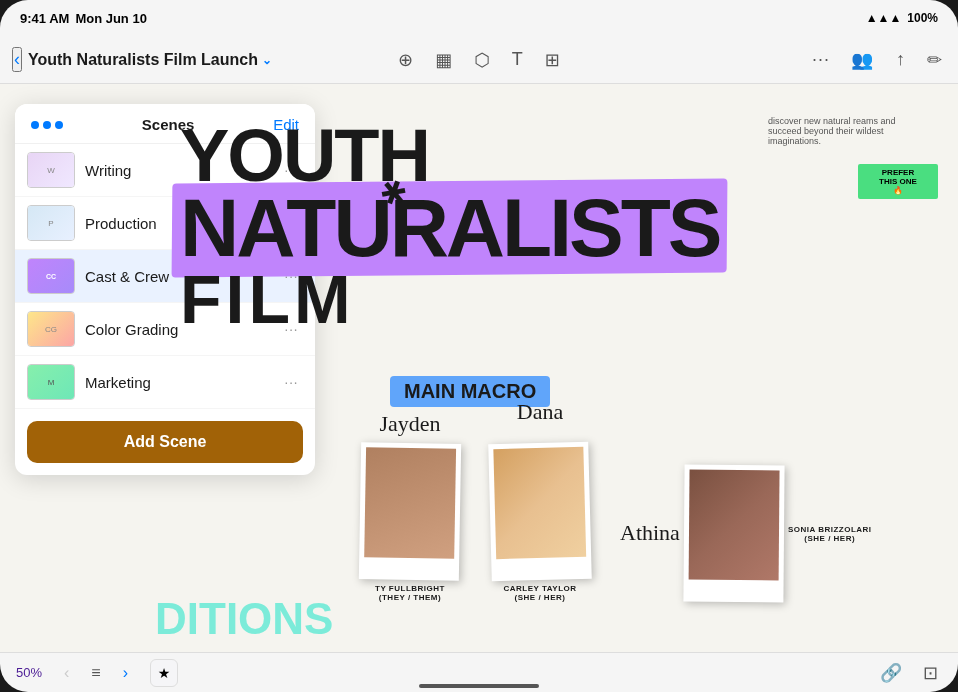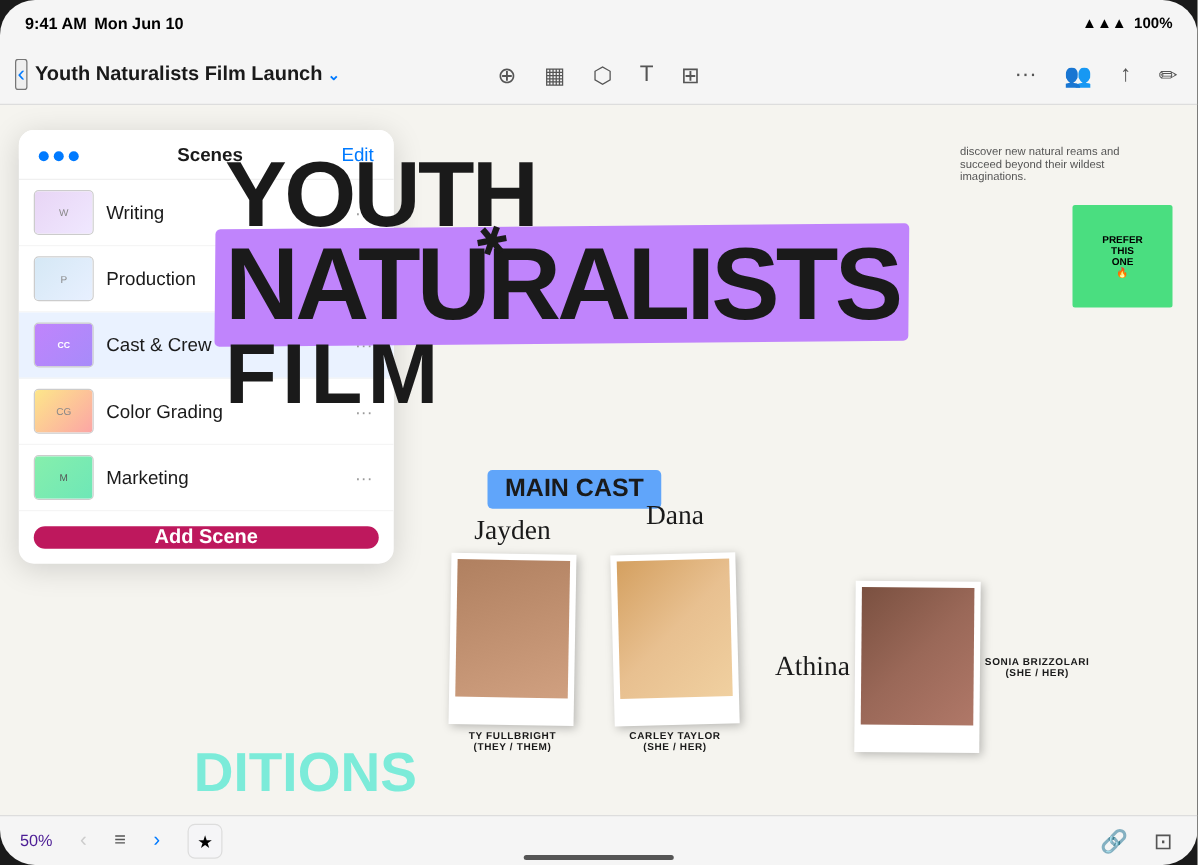--- a/index.html
+++ b/index.html
@@ -122,21 +122,21 @@
       padding: 8px;
       font-size: 8px;
     }
 
     .sticky-note {
       position: absolute;
       top: 80px;
       right: 20px;
       width: 80px;
       background: #4ade80;
-      padding: 23px;
+      padding: 4px;
       font-size: 8px;
       font-weight: bold;
       text-align: center;
       border-radius: 2px;
     }
 
     .aileen-text {
       position: absolute;
       top: 32px;
       left: 200px;
@@ -257,21 +257,22 @@
       display: flex;
       align-items: center;
       justify-content: center;
       color: #999;
       font-size: 14px;
     }
 
     .add-scene-btn {
       margin: 12px;
       width: calc(100% - 24px);
-      background: #be185d;
+      padding: 12px;
+      background: #a16207;
       color: white;
       border: none;
       border-radius: 10px;
       font-size: 16px;
       font-weight: 600;
       cursor: pointer;
     }
 
     
     .bottom-toolbar {
@@ -418,21 +419,21 @@
           <div style="font-size:74px;font-weight:900;color:#1a1a1a;font-family:'Arial Black',Impact,sans-serif;letter-spacing:-2px;line-height:1;position:relative;z-index:2;">YOUTH</div>
           <div style="position:relative;display:inline-block;margin-top:-6px;">
             <div style="position:absolute;top:-6px;left:-8px;right:-8px;bottom:-6px;background:#c084fc;transform:skew(-1deg) rotate(-0.5deg);border-radius:4px;z-index:1;"></div>
             <div style="font-size:82px;font-weight:900;color:#1a1a1a;font-family:'Arial Black',Impact,sans-serif;letter-spacing:-3px;line-height:1;position:relative;z-index:2;">NATURALISTS</div>
           </div>
           <div style="font-size:68px;font-weight:900;color:#1a1a1a;font-family:'Arial Black',Impact,sans-serif;letter-spacing:4px;line-height:1;position:relative;z-index:2;margin-top:-4px;">FILM</div>
         </div>
 
         <div style="position:absolute;top:90px;left:380px;font-size:32px;color:#1a1a1a;z-index:3;transform:rotate(20deg);">✱</div>
 
-        <div style="position:absolute;top:292px;left:390px;background:#60a5fa;padding:4px 14px;font-size:20px;font-weight:900;font-family:'Arial Black',sans-serif;color:#1a1a1a;border-radius:4px;">MAIN CAST</div>
+        <div style="position:absolute;top:292px;left:390px;background:#60a5fa;padding:4px 14px;font-size:20px;font-weight:900;font-family:'Arial Black',sans-serif;color:#1a1a1a;border-radius:4px;">MAIN MACRO</div>
 
         <div style="position:absolute;bottom:50px;left:360px;display:flex;gap:30px;align-items:flex-end;">
 
           <div style="display:flex;flex-direction:column;align-items:center;gap:4px;">
             <div style="font-family:'Brush Script MT',cursive;font-size:22px;color:#1a1a1a;margin-bottom:2px;">Jayden</div>
             <div style="background:white;padding:5px 5px 22px;box-shadow:2px 2px 8px rgba(0,0,0,0.25);transform:rotate(1deg);width:100px;">
               <div class="photo-ty" style="width:90px;height:110px;"></div>
             </div>
             <div style="font-size:8px;font-weight:bold;letter-spacing:0.5px;text-align:center;color:#1a1a1a;">TY FULLBRIGHT<br>(THEY / THEM)</div>
           </div>

